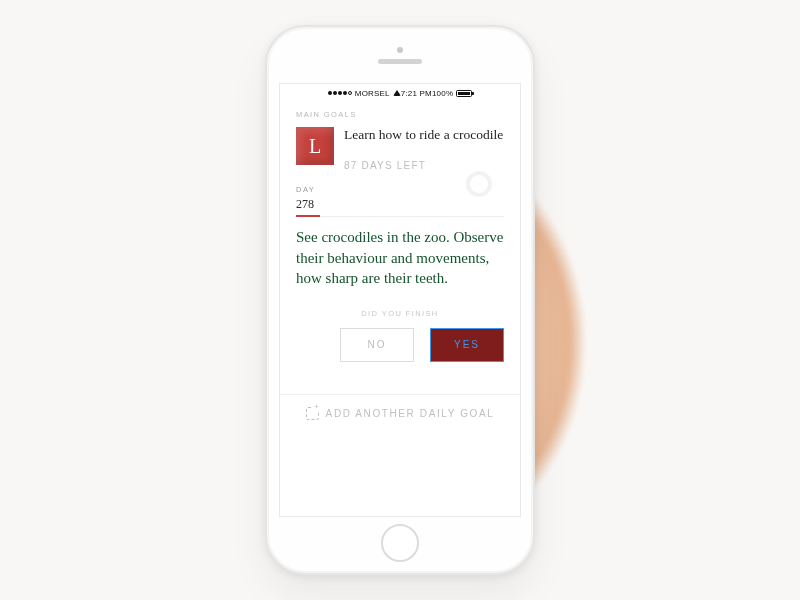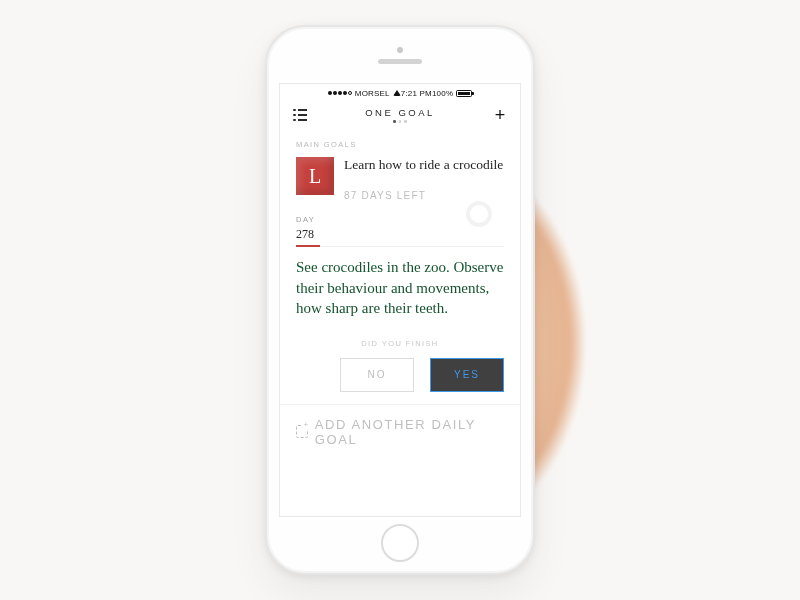--- a/index.html
+++ b/index.html
@@ -253,53 +253,53 @@
 
   .prompt {
     text-align: center;
     font-size: 7.5px;
     color: #c7c7c7;
     letter-spacing: 1.4px;
     margin-bottom: 10px;
   }
 
   .btn-row {
-    display: flex; gap: 16px; margin-bottom: 12px; padding-left: 44px;
+    display: flex; gap: 16px; margin-bottom: 32px; padding-left: 44px;
   }
   .btn {
     flex: 1;
     height: 34px;
     display: flex; align-items: center; justify-content: center;
     font-size: 10px;
     letter-spacing: 2px;
     cursor: pointer;
   }
   .btn-no {
     border: 1px solid #dcdcdc;
     color: #bdbdbd;
     background: #fff;
   }
   .btn-yes {
     border: 1.5px solid #3f97e8;
     color: #3f97e8;
-    background: #404040;
+    background: #7f1d1d;
   }
 
   .divider {
     height: 1px;
     background: #f1f1f1;
     margin: 0 -16px 12px -16px;
   }
 
   .add-row {
     display: flex;
     align-items: center;
     justify-content: center;
     gap: 7px;
-    font-size: 13px;
+    font-size: 10px;
     letter-spacing: 1.6px;
     color: #bfbfbf;
     padding-bottom: 8px;
   }
   .add-icon {
     width: 13px; height: 13px;
     position: relative;
   }
   .add-icon::before {
     content:'';
@@ -346,40 +346,20 @@
       </div>
       <span>7:21 PM</span>
       <div class="status-right">
         <span>100%</span>
         <span class="battery">
             <span class="battery-fill"></span>
           </span>
       </div>
     </div>
 
-    <div class="nav-bar">
-      <div class="nav-icon">
-        <div class="menu-lines">
-          <span></span>
-            <span></span>
-            <span></span>
-        </div>
-      </div>
-      <div class="nav-title-wrap">
-        <div class="nav-title">ONE GOAL</div>
-        <div class="nav-dots">
-          <span class="active"></span>
-            <span></span>
-            <span></span>
-        </div>
-      </div>
-      <div class="nav-icon">
-        <span class="plus">+</span>
-      </div>
-    </div>
 
     <div class="content">
 
       <div class="section-label">MAIN GOALS</div>
 
       <div class="goal-row">
         <div class="goal-tile">L</div>
         <div class="goal-text">
           <div class="title">Learn how to ride a crocodile</div>
           <div class="sub">87 DAYS LEFT</div>

